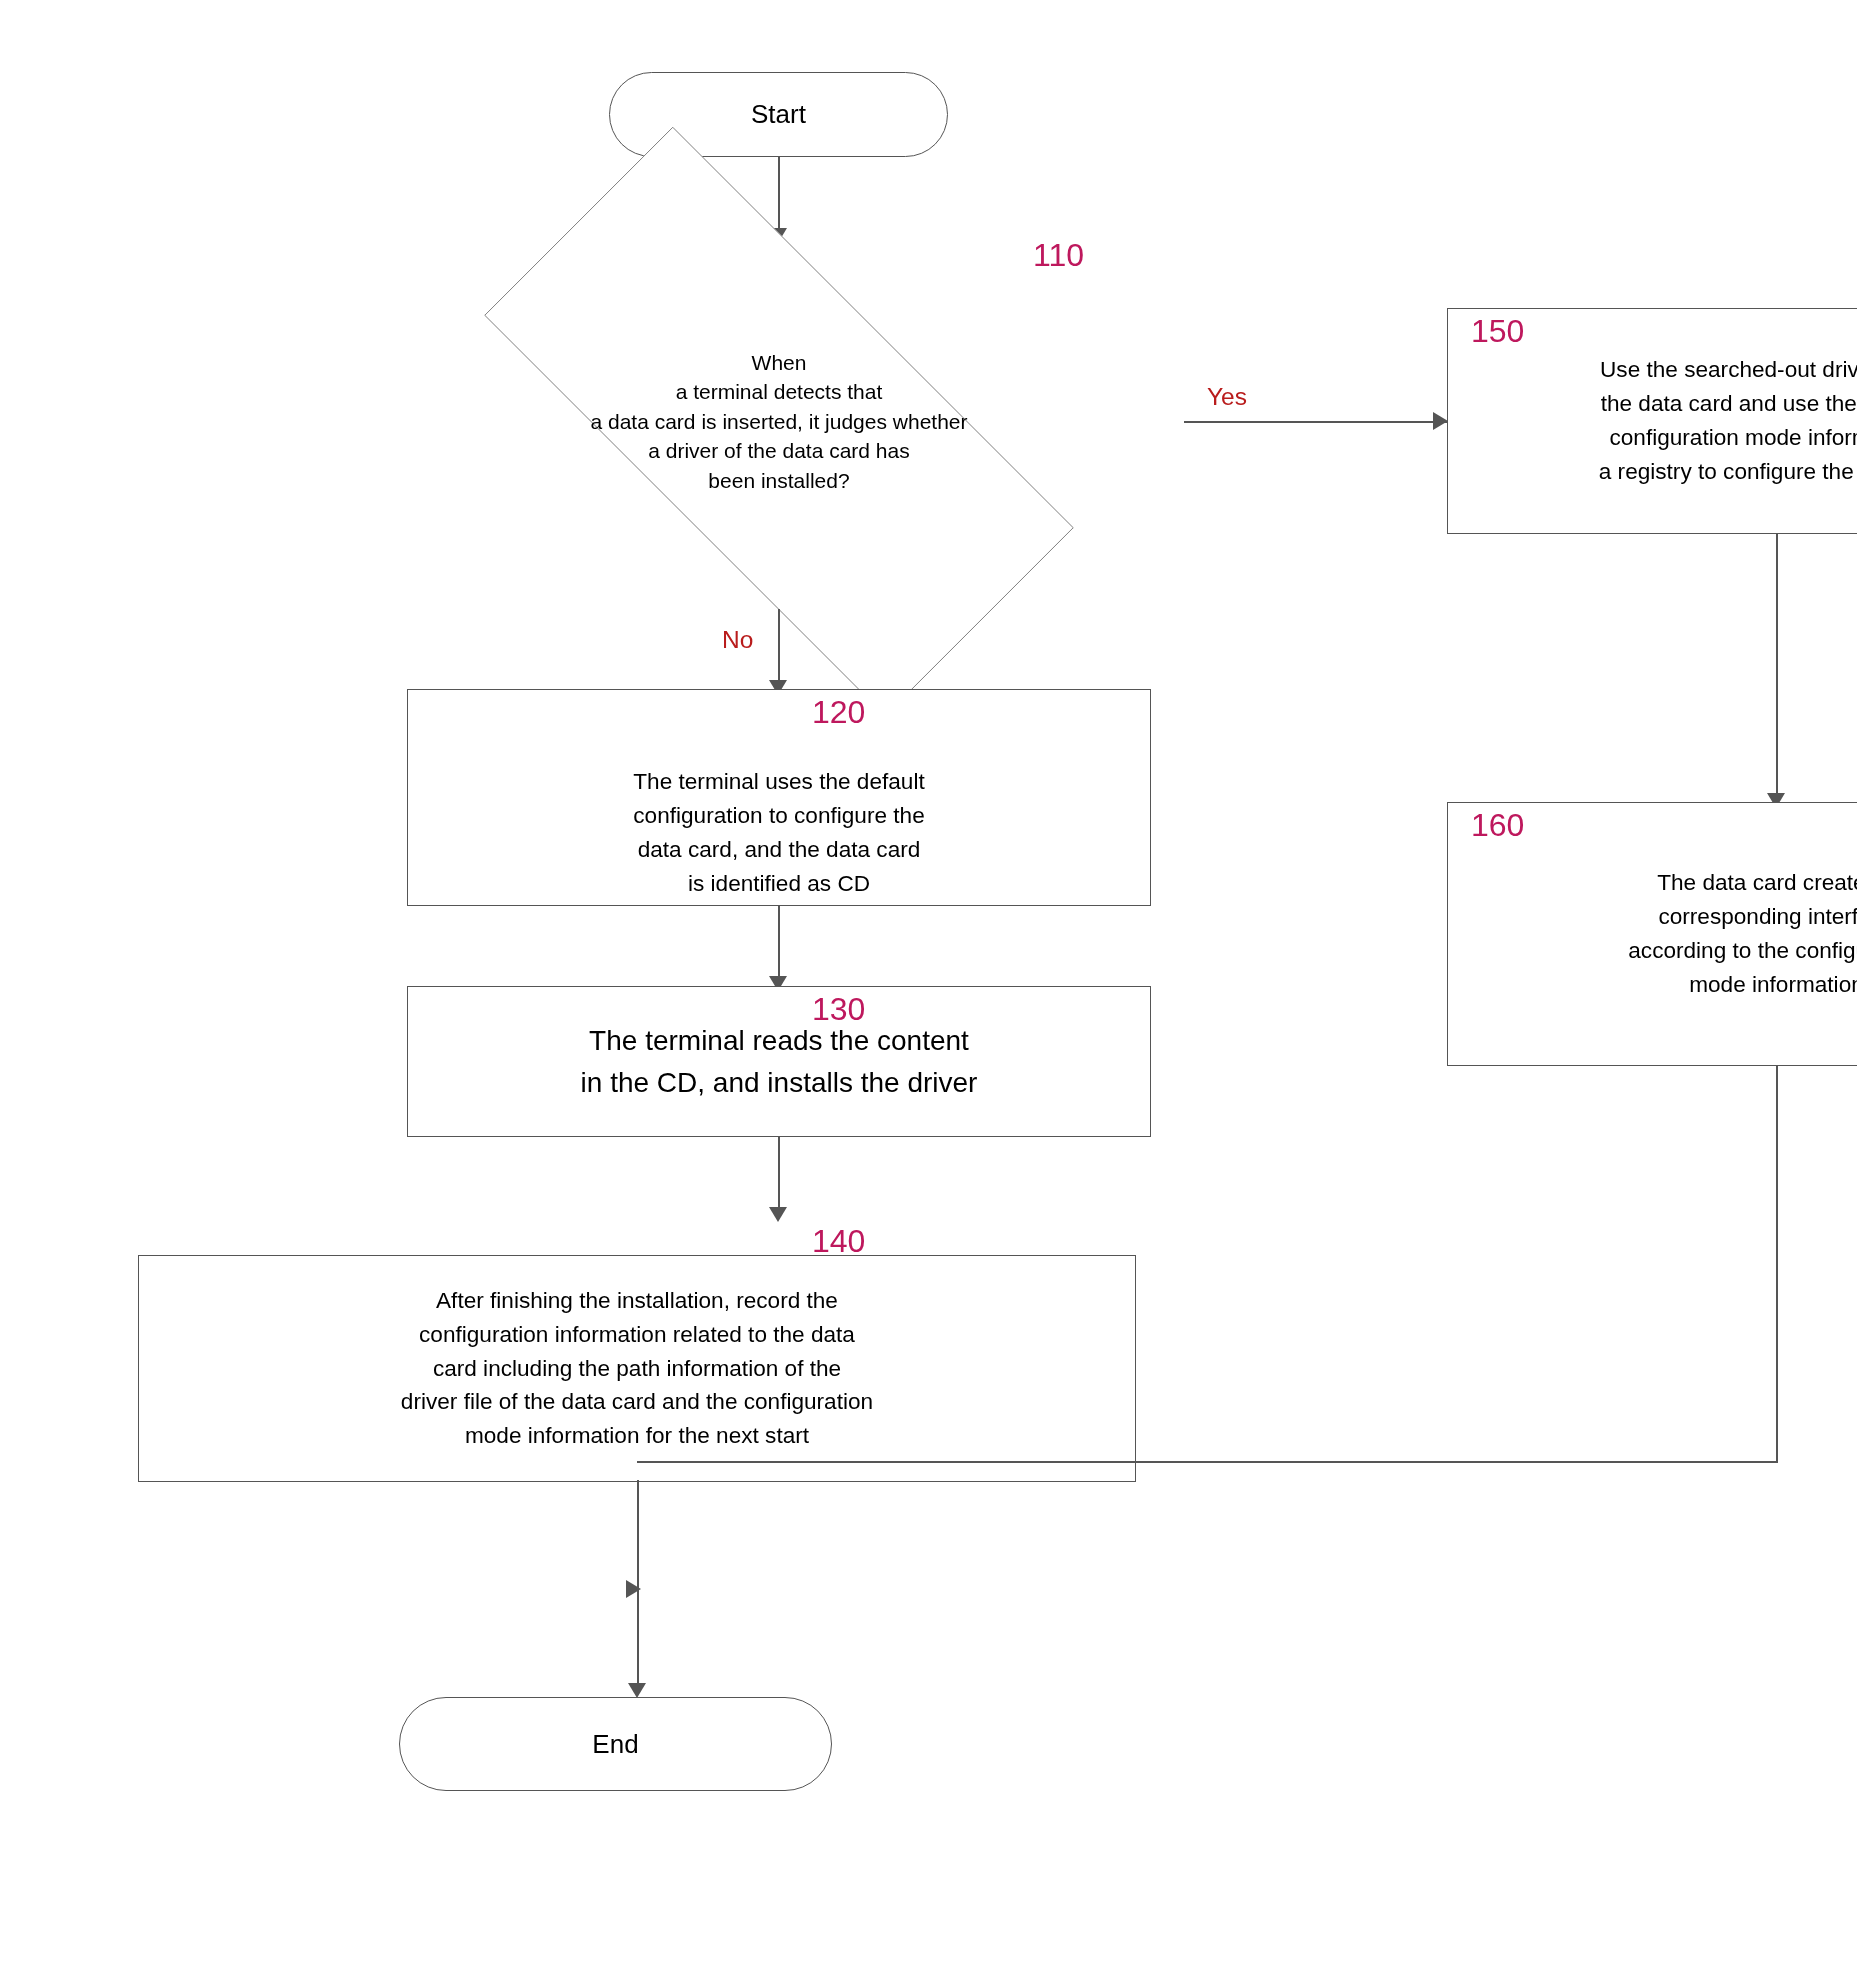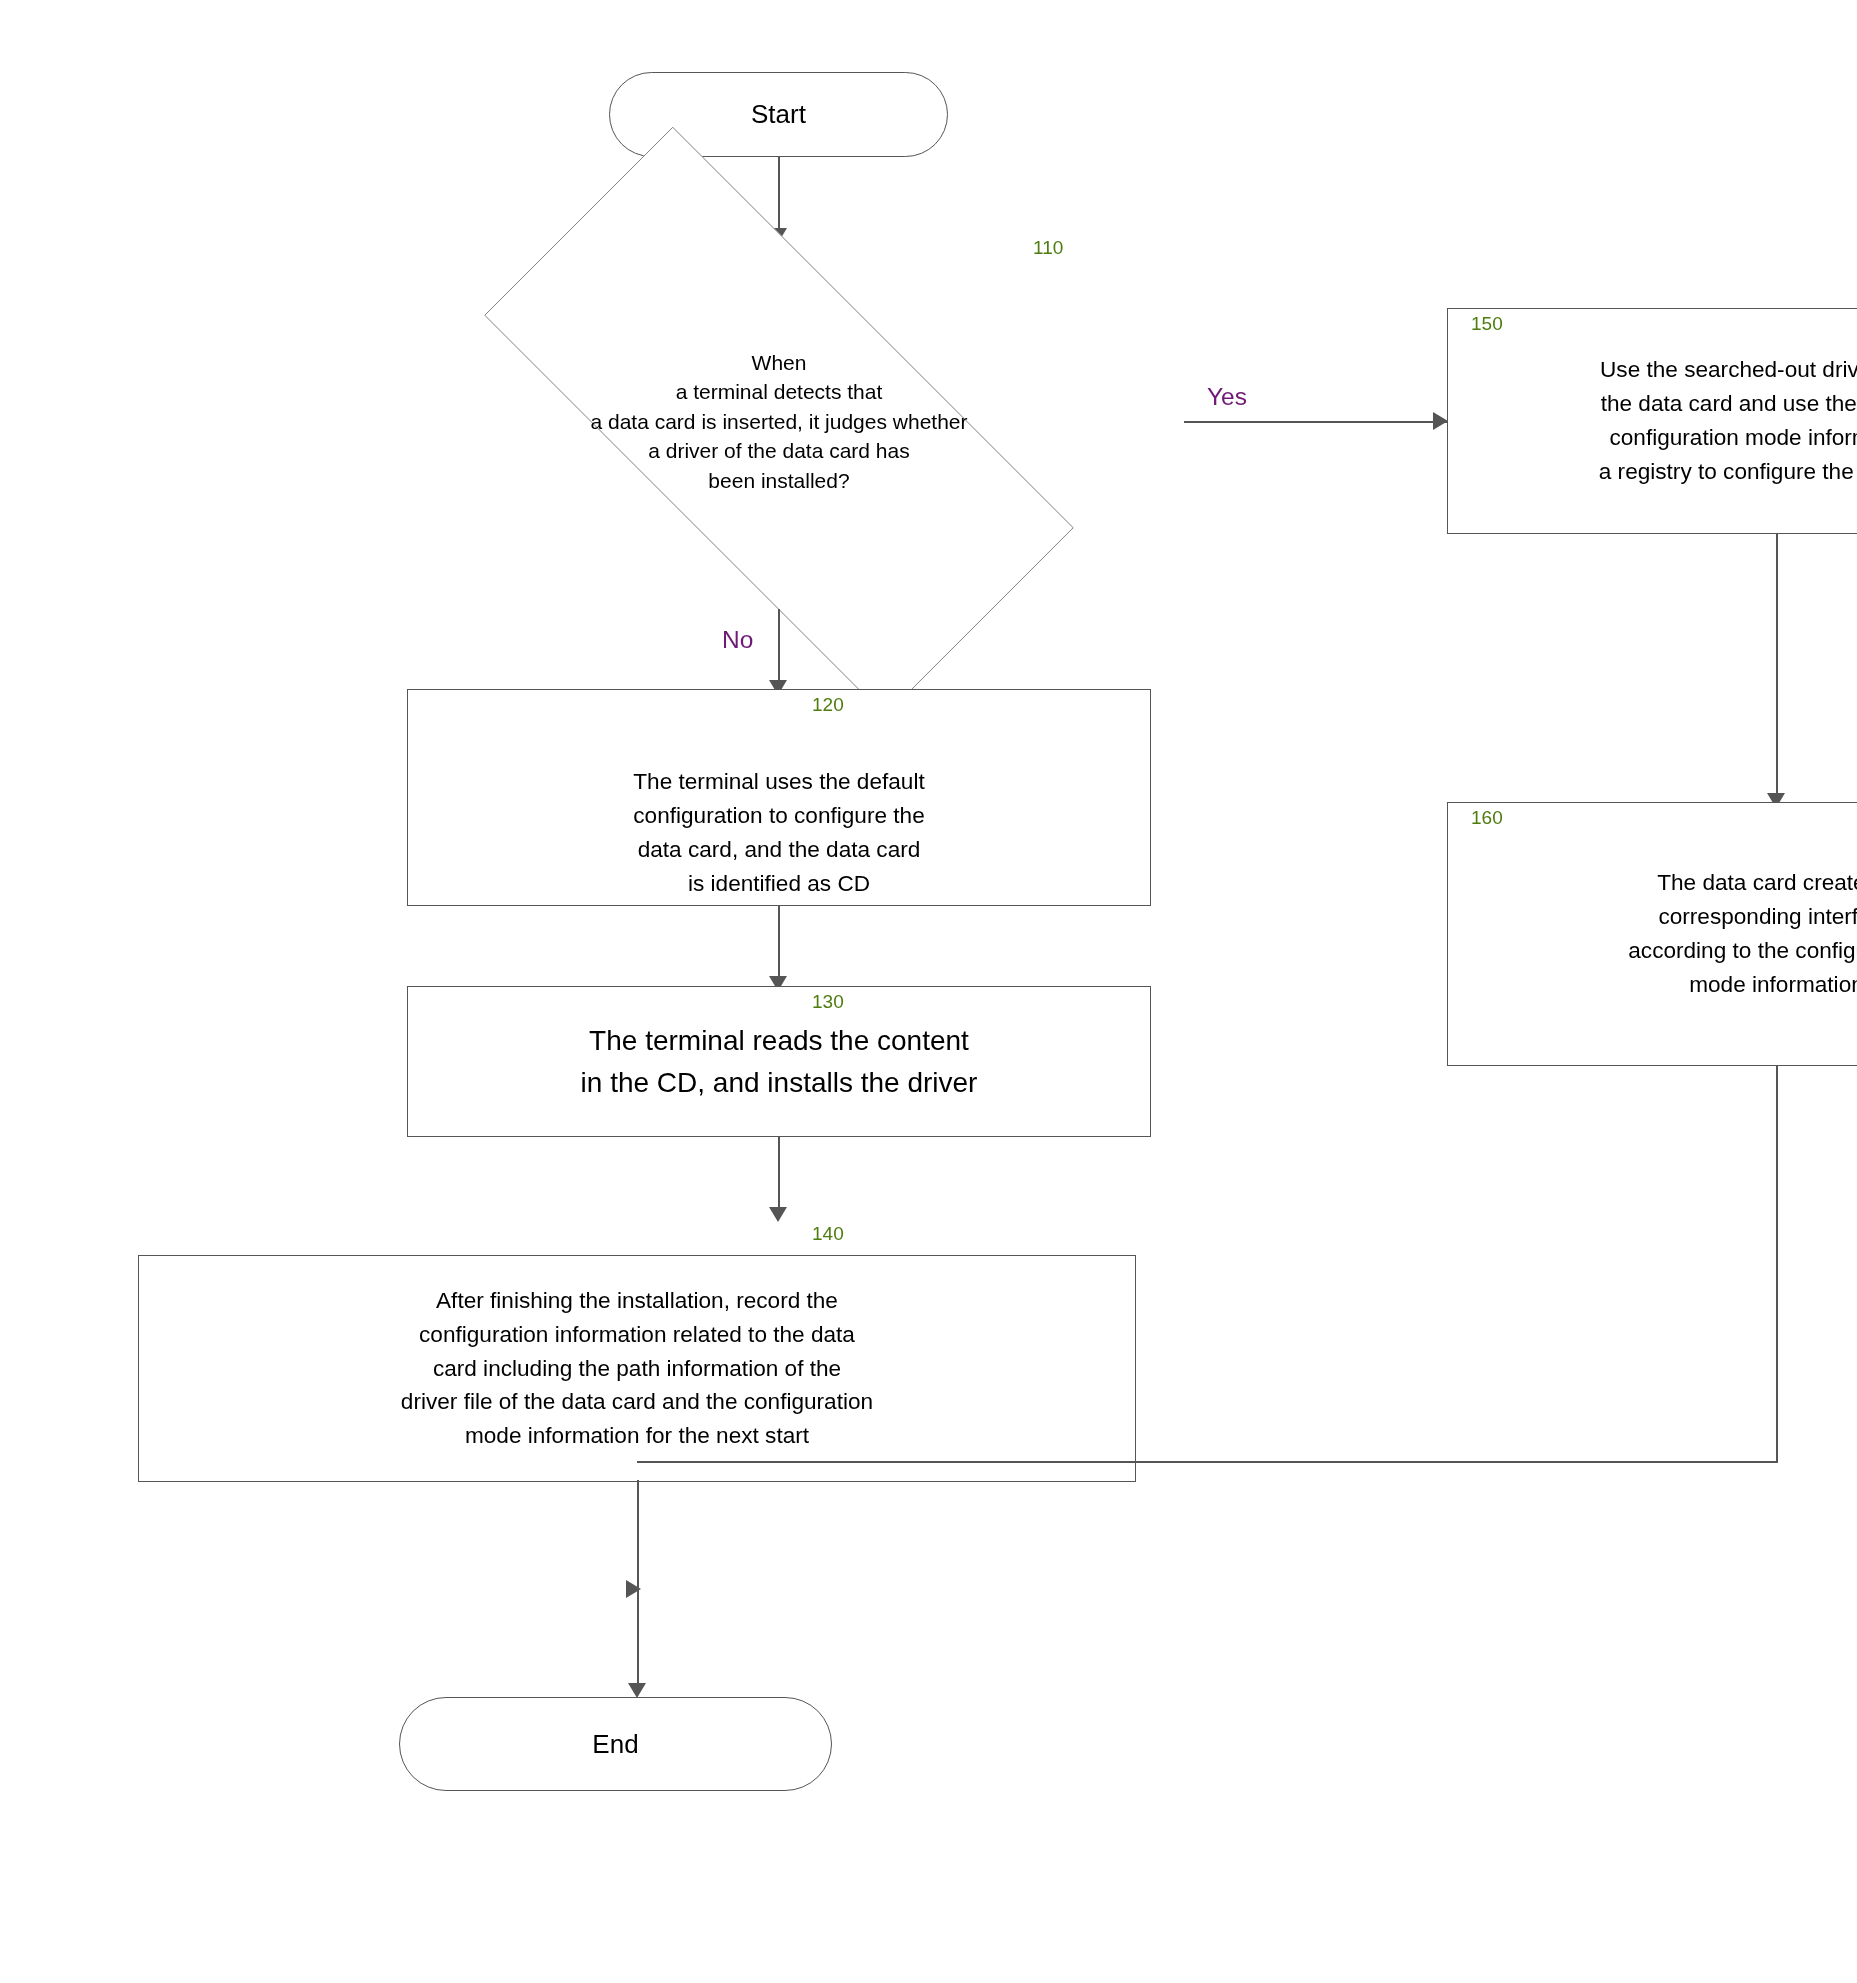--- a/index.html
+++ b/index.html
@@ -71,29 +71,29 @@
       z-index: 2;
       text-align: center;
       font-size: 21px;
       line-height: 1.4;
       padding: 19px;
     }
 
     
     .step-label {
       position: absolute;
-      font-size: 19px;
-      color: #4d7c0f;
+      font-size: 32px;
+      color: #be185d;
     }
 
     
     .branch-label {
       position: absolute;
       font-size: 24.5px;
-      color: #701a75;
+      color: #b91c1c;
     }
 
     
     .arrow-line {
       position: absolute;
       background: #555;
     }
     .arrow-v {
       width: 1.9px;
     }

